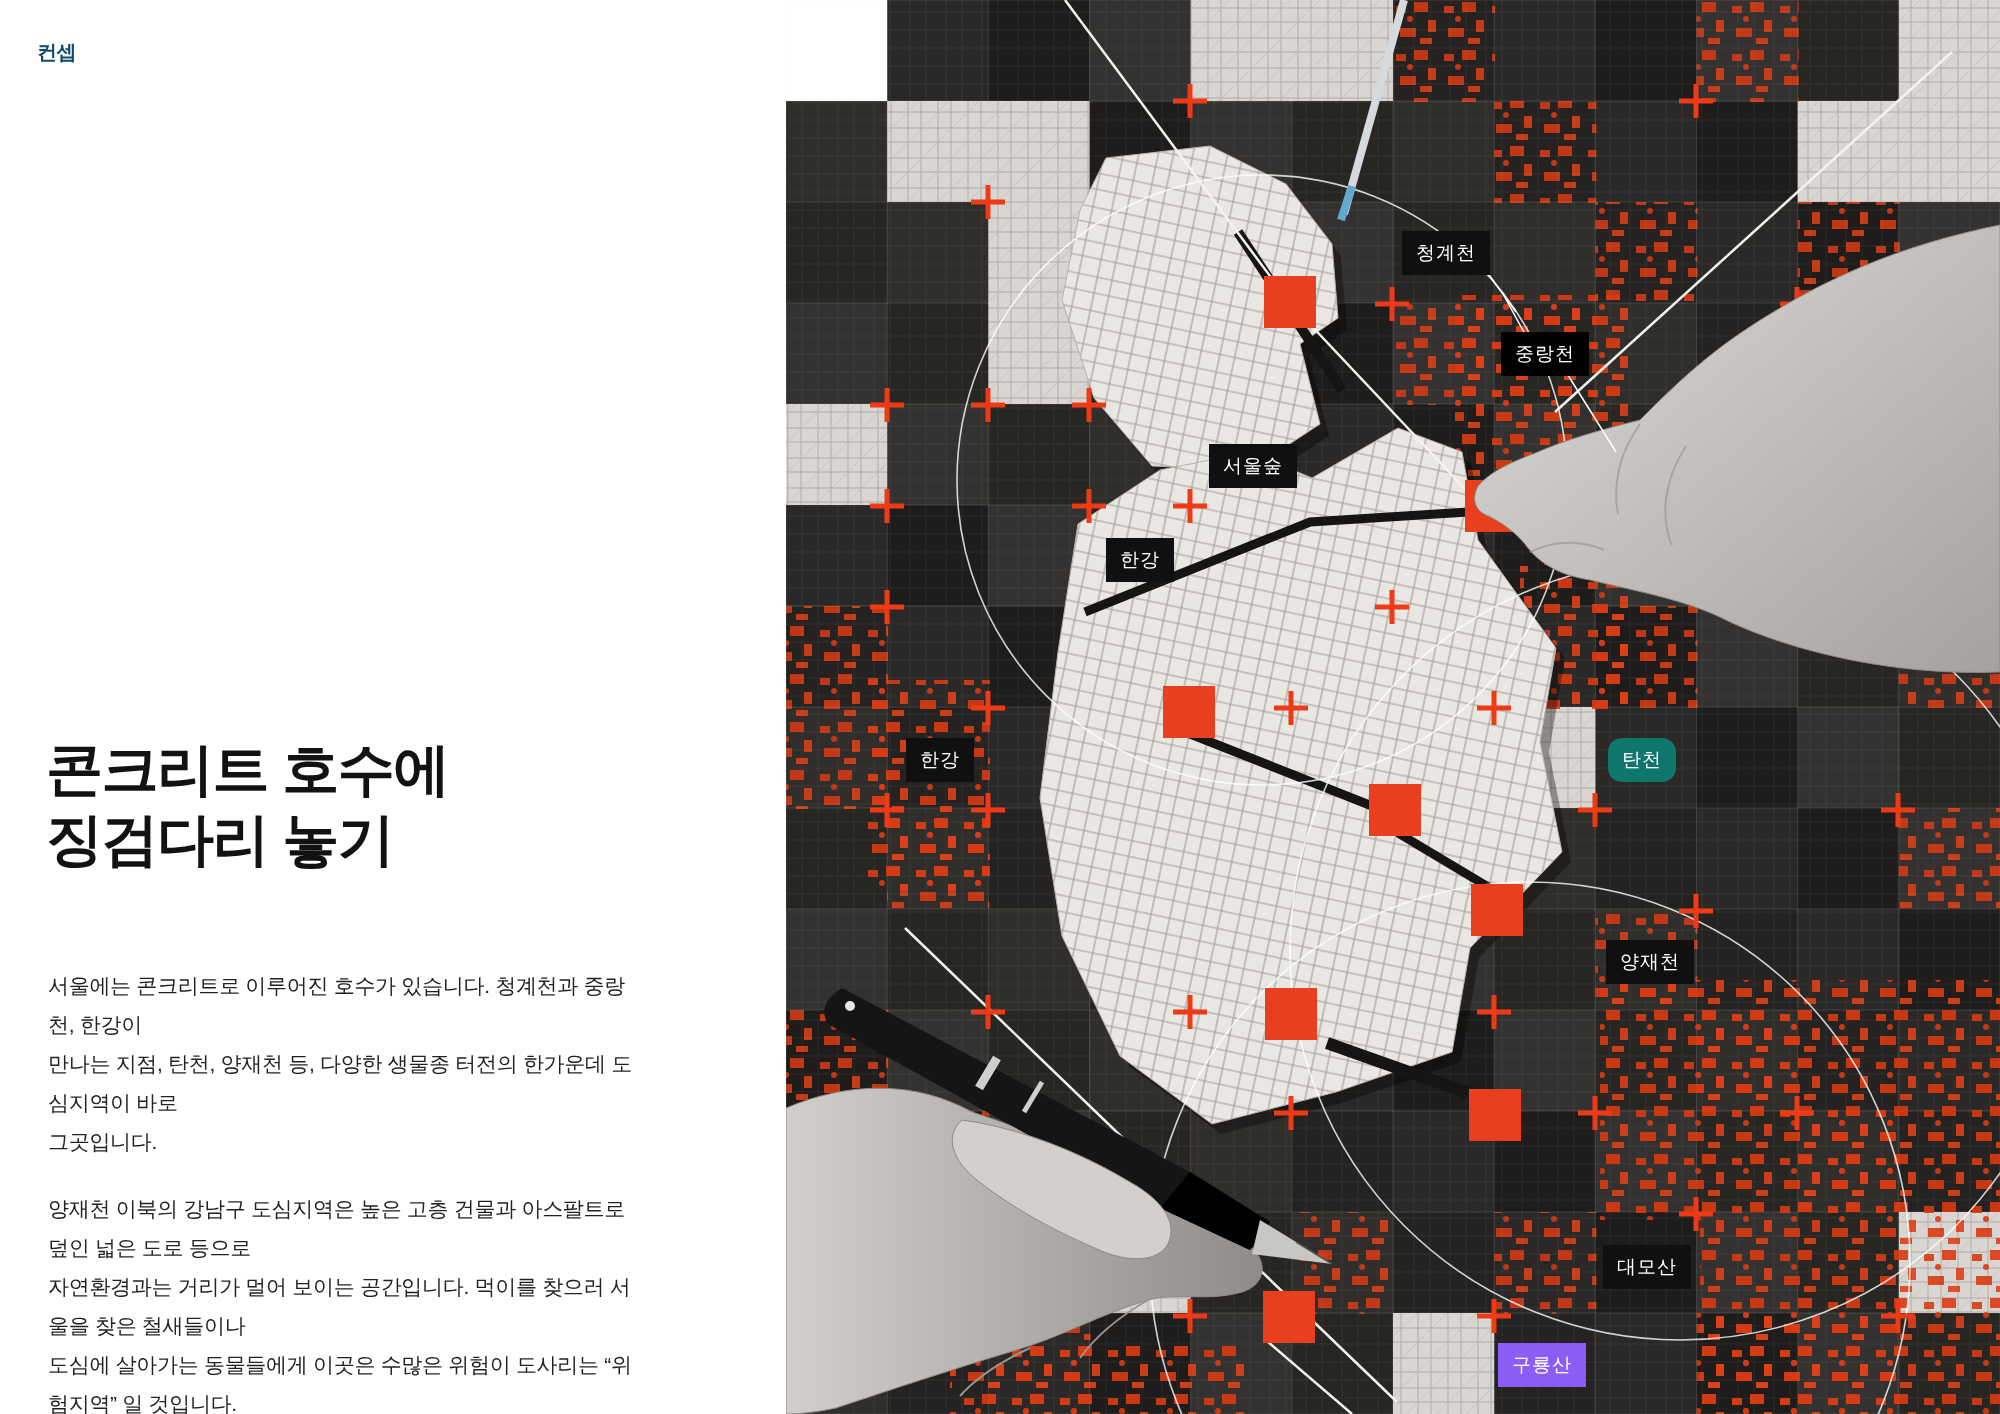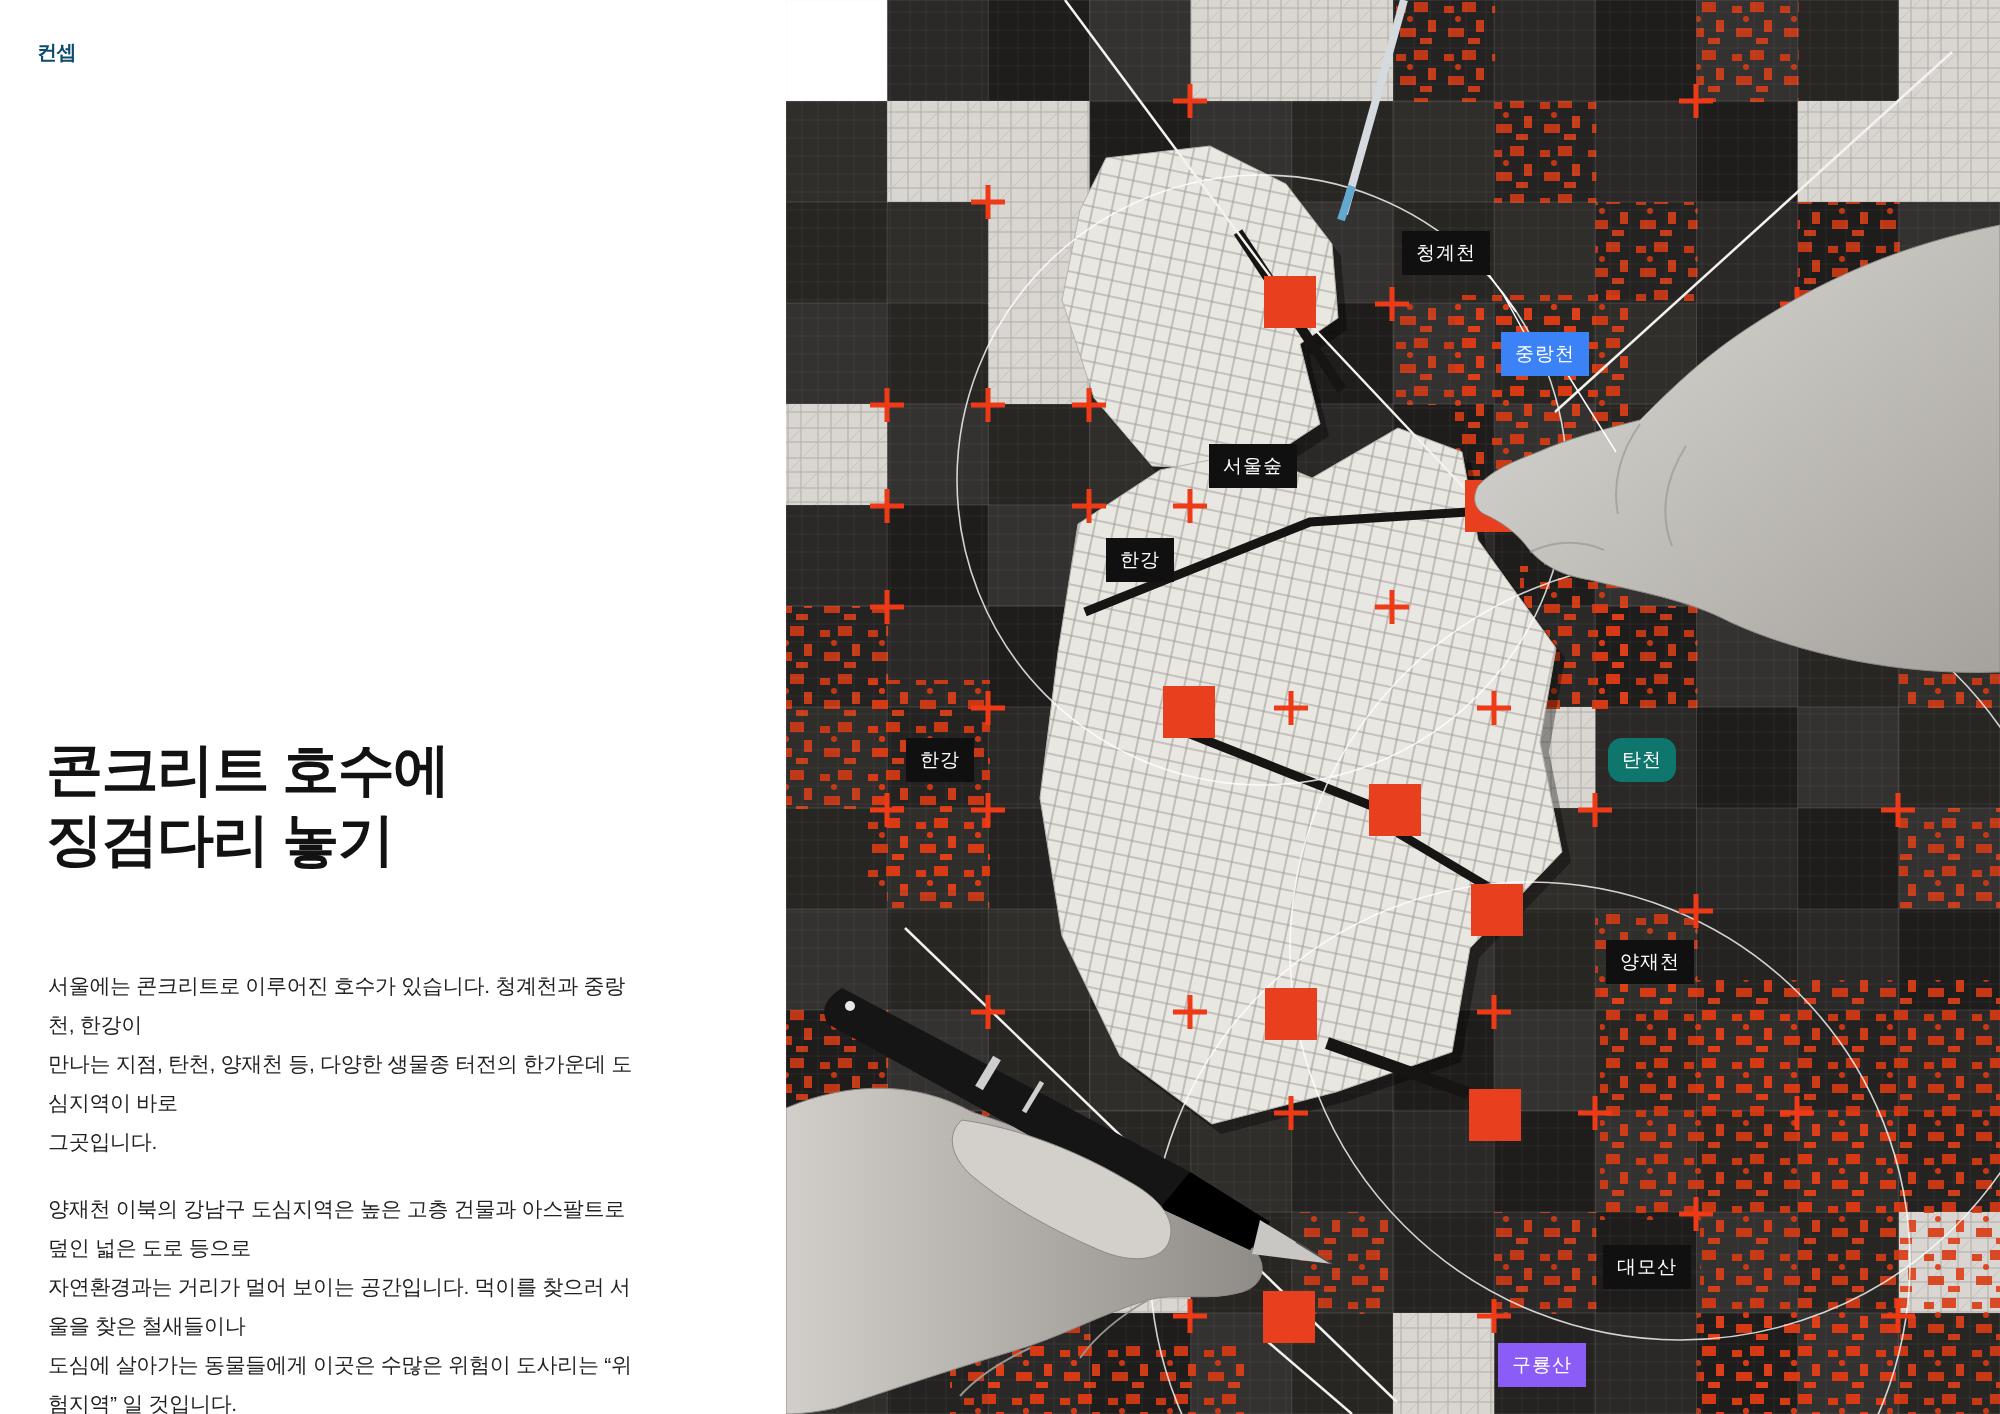--- a/index.html
+++ b/index.html
@@ -396,21 +396,21 @@
       <g stroke="#ffffff" stroke-width="1.5">
         <path d="M1484,268 L1516,312"></path>
         <path d="M1502,292 L1526,336"></path>
         <path d="M1566,372 L1616,452"></path>
       </g>
     </svg>
   </div>
 
   <div class="labels-layer" id="labels-layer">
       <div class="map-label" style="left: 1446px; top: 253px; background: rgb(16, 16, 16); color: rgb(255, 255, 255);">청계천</div>
-      <div class="map-label" style="left: 1545px; top: 354px; background: #3b82f6; color: rgb(255, 255, 255);">중랑천</div>
+      <div class="map-label" style="left: 1545px; top: 354px; background: #000000; color: rgb(255, 255, 255);">중랑천</div>
       <div class="map-label" style="left: 1253px; top: 466px; background: rgb(16, 16, 16); color: rgb(255, 255, 255);">서울숲</div>
       <div class="map-label" style="left: 1140px; top: 560px; background: rgb(16, 16, 16); color: rgb(255, 255, 255);">한강</div>
       <div class="map-label" style="left: 940px; top: 760px; background: rgb(16, 16, 16); color: rgb(255, 255, 255);">한강</div>
       <div class="map-label" style="left: 1642px; top: 760px; background: #0f766e; color: rgb(255, 255, 255); border-radius: 14px;">탄천</div>
       <div class="map-label" style="left: 1650px; top: 962px; background: rgb(16, 16, 16); color: rgb(255, 255, 255); text-align: right;">양재천</div>
       <div class="map-label" style="left: 1647px; top: 1267px; background: rgb(16, 16, 16); color: rgb(255, 255, 255);">대모산</div>
       <div class="map-label" style="left: 1542px; top: 1365px; background: #8b5cf6; color: rgb(255, 255, 255);">구룡산</div>
     </div>
 </div>
 

